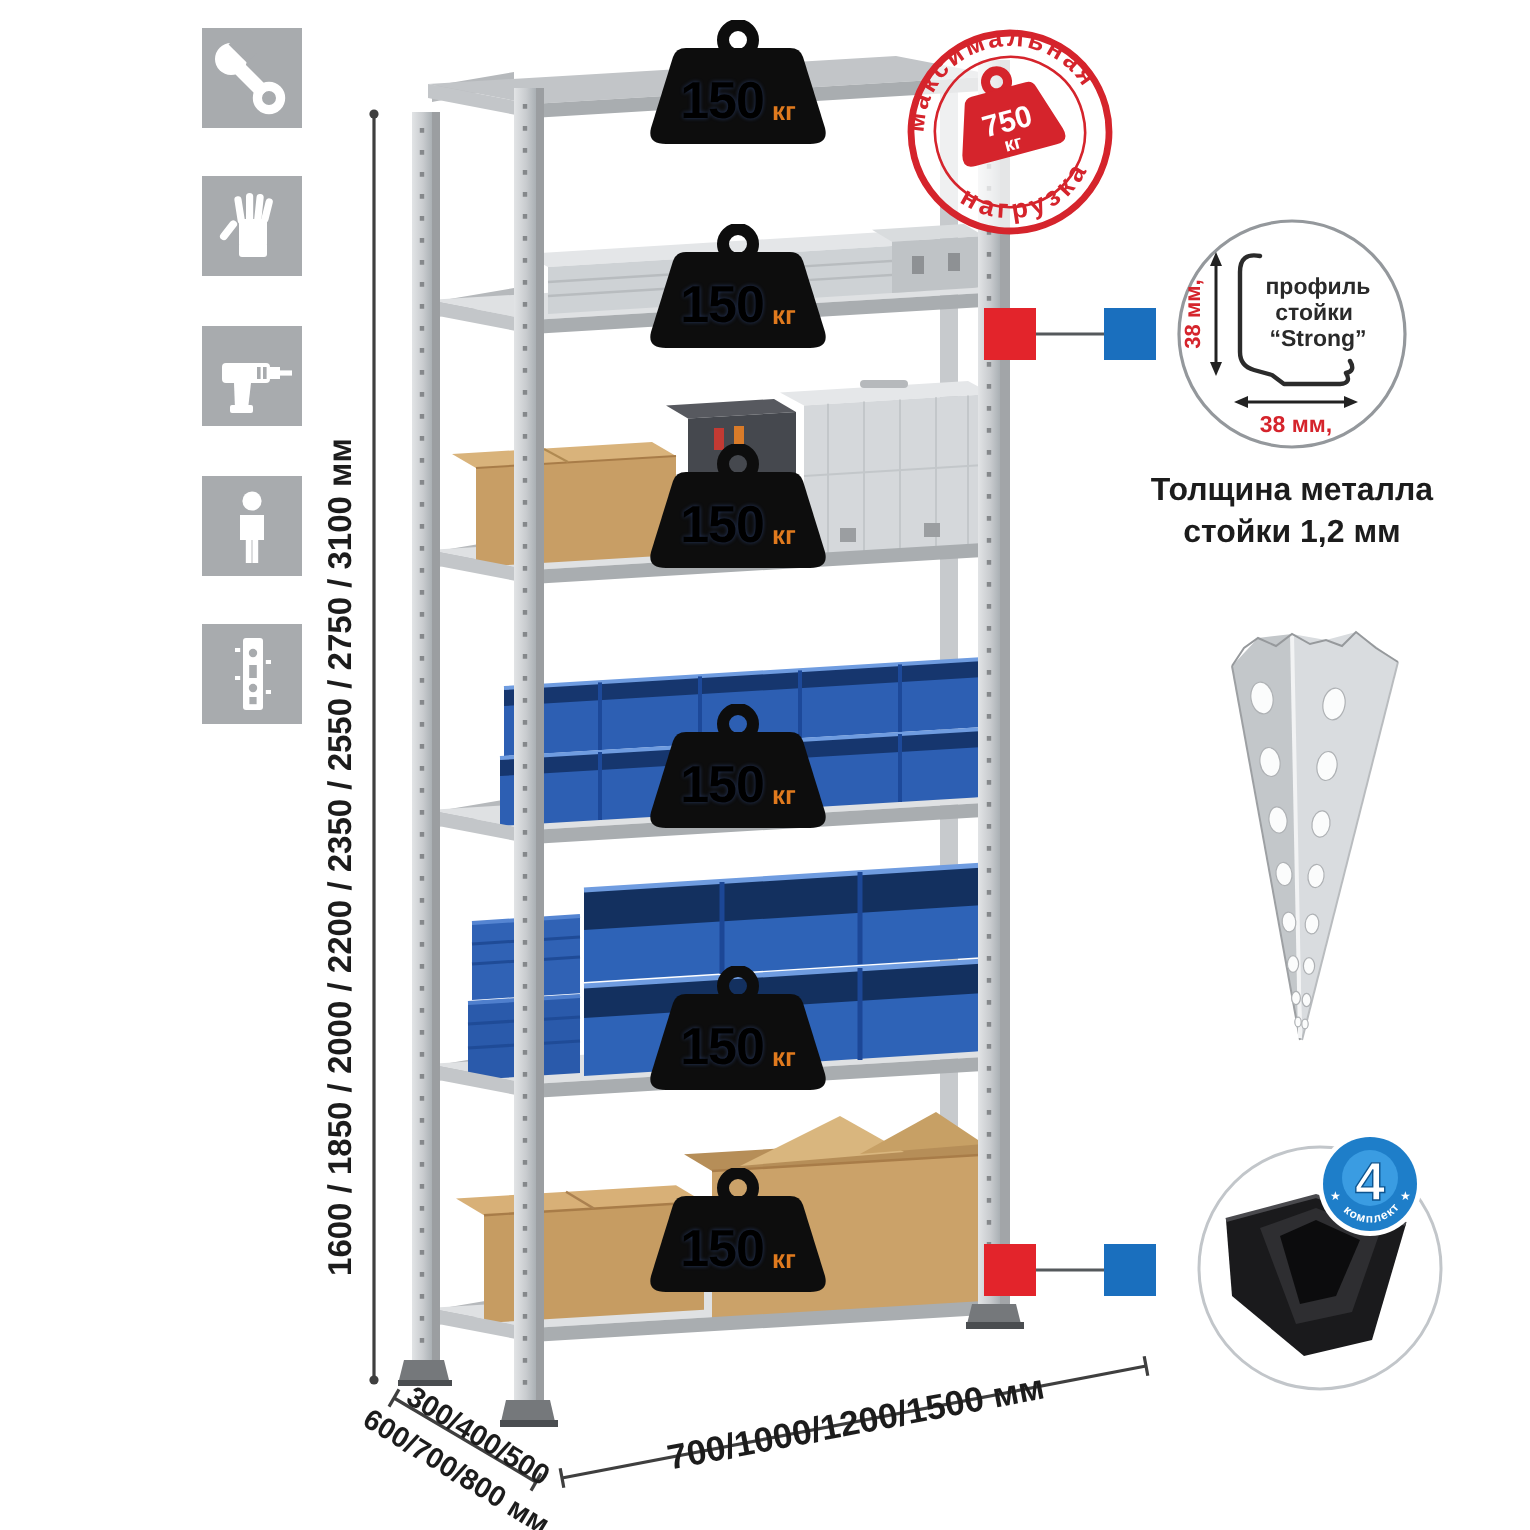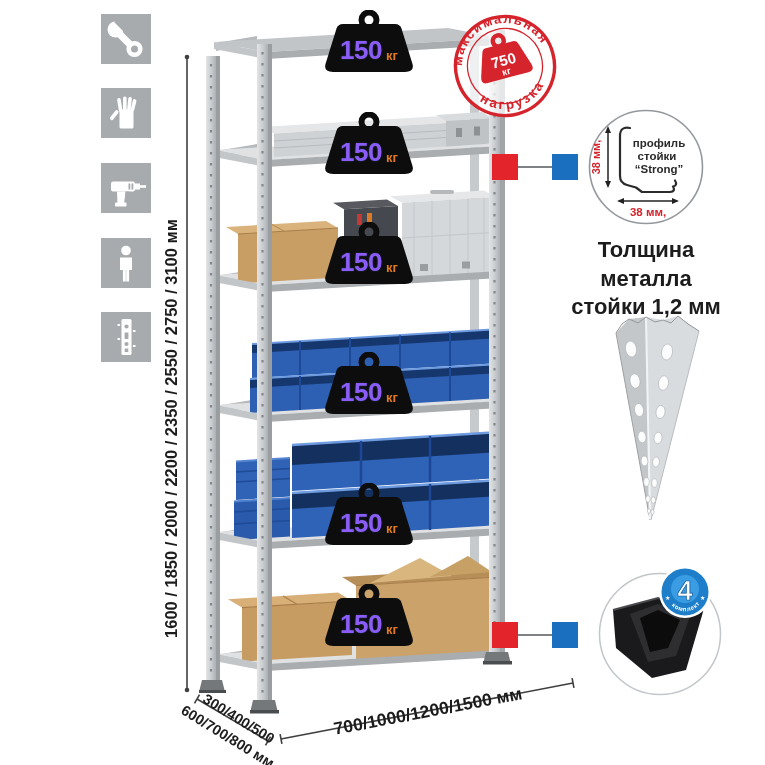--- a/index.html
+++ b/index.html
@@ -14,28 +14,28 @@
   
   .dim-label { position: absolute; color: #1c1c1c; font-weight: bold; white-space: nowrap; text-align: center; }
   .dim-height { width: 560px; left: -109px; top: 419px; transform: rotate(-90deg); font-size: 16.5px; }
   .dim-depth  { width: 170px; left: 148px; top: 707px; transform: rotate(31.5deg); font-size: 14.5px; line-height: 1.45; }
   .dim-width  { width: 310px; left: 273px; top: 701px; transform: rotate(-10.8deg); font-size: 17.5px; }
 
   
   .wbadge { position: absolute; left: 325px; width: 88px; height: 66px; }
   .wbadge .wb-text { position: absolute; left: 0; right: 0; top: 17px; height: 46px;
     display: flex; align-items: center; justify-content: center; gap: 4px; }
-  .wb-val { color: #8b5cf6; font-weight: bold; font-size: 26px; letter-spacing: -0.5px;
+  .wb-val { color: #000000; font-weight: bold; font-size: 26px; letter-spacing: -0.5px;
     text-shadow: 0 0 2px rgba(90,140,255,.35); }
   .wb-unit { color: #e07a1e; font-weight: bold; font-size: 13px; margin-top: 10px; }
 
   
   .stamp { position: absolute; left: 452px; top: 13px; width: 106px; height: 106px; transform: rotate(-15deg); }
 
-  .caption { position: absolute; color: #1c1c1c; font-weight: bold; font-size: 22px;
+  .caption { position: absolute; color: #1c1c1c; font-weight: bold; font-size: 16px;
     line-height: 1.3; text-align: center; }
   .cap-profile { left: 561px; top: 236px; width: 170px; }
   .cap-foot    { left: 580px; top: 706px; width: 160px; }
 </style>
 </head>
 <body>
 
 <div class="canvas">
 
   <svg class="abs" style="left:0;top:0" width="765" height="765" viewBox="0 0 765 765">

